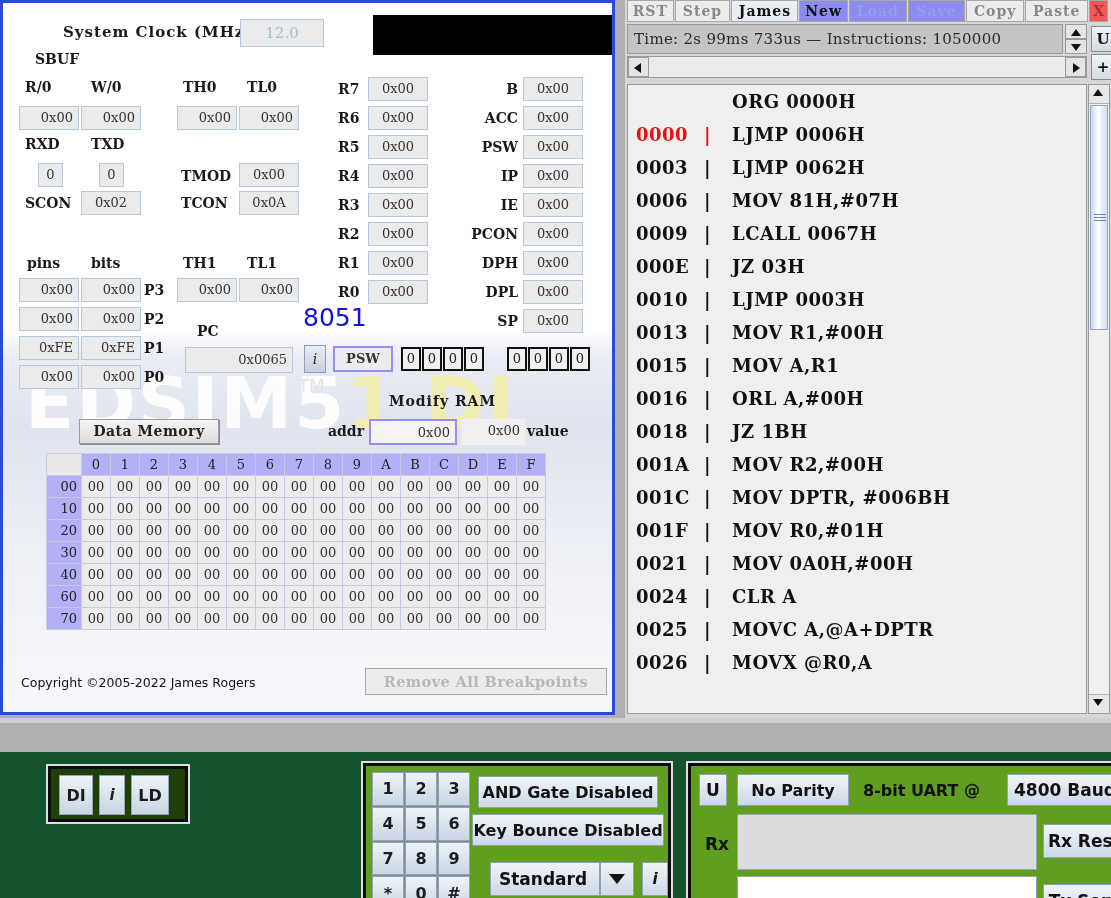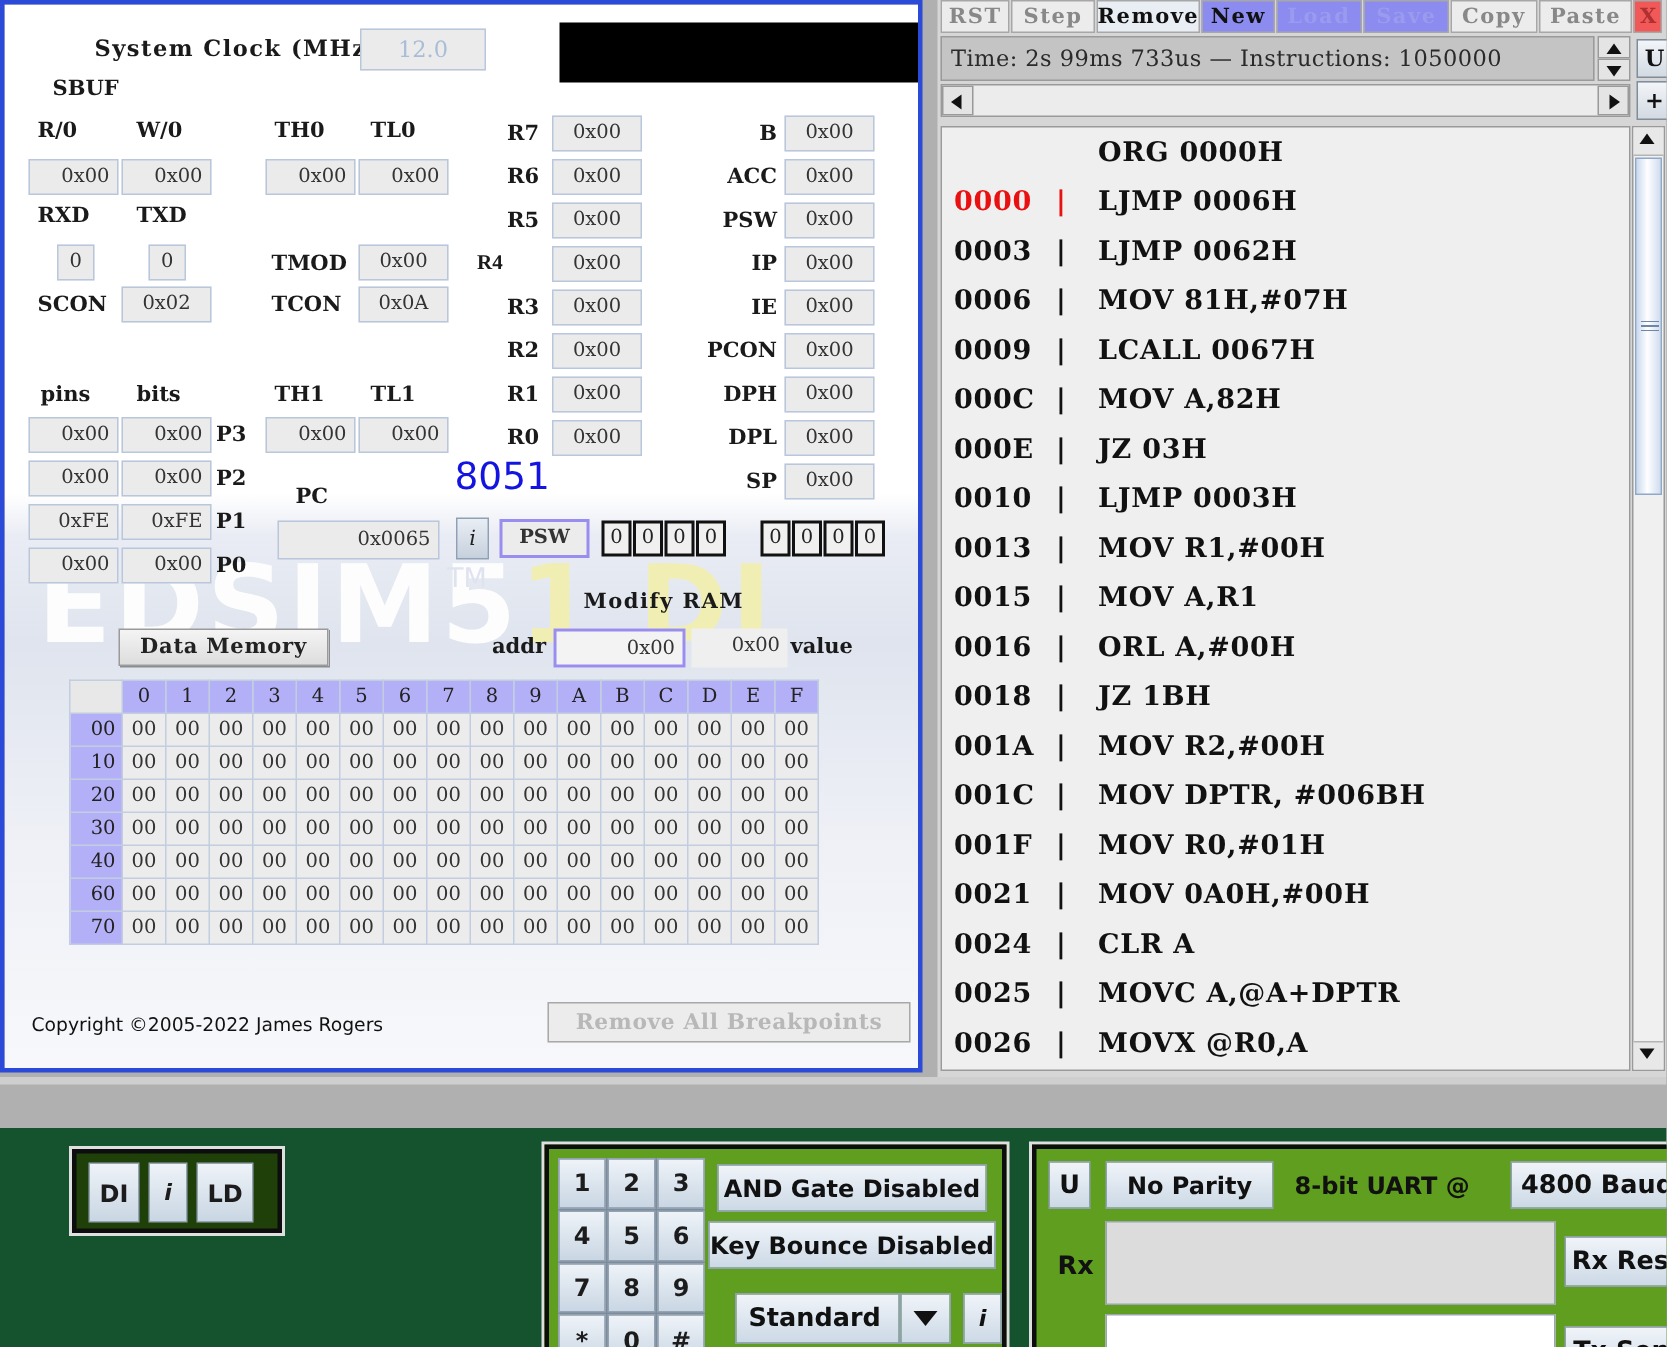--- a/index.html
+++ b/index.html
@@ -186,21 +186,21 @@
         <div class="lbl" style="left:141px;top:366px;">P0</div>
       </div>
 
     <div id="rRegHost">
         <div class="lbl" style="left:335px;top:78px;">R7</div>
         <div class="fld c" style="left:365px;top:74px;width:60px;">0x00</div>
         <div class="lbl" style="left:335px;top:107px;">R6</div>
         <div class="fld c" style="left:365px;top:103px;width:60px;">0x00</div>
         <div class="lbl" style="left:335px;top:136px;">R5</div>
         <div class="fld c" style="left:365px;top:132px;width:60px;">0x00</div>
-        <div class="lbl" style="left:315px;top:165px;font-family:Liberation Serif, serif;">R4</div>
+        <div class="lbl" style="left:335px;top:165px;">R4</div>
         <div class="fld c" style="left:365px;top:161px;width:60px;">0x00</div>
         <div class="lbl" style="left:335px;top:194px;">R3</div>
         <div class="fld c" style="left:365px;top:190px;width:60px;">0x00</div>
         <div class="lbl" style="left:335px;top:223px;">R2</div>
         <div class="fld c" style="left:365px;top:219px;width:60px;">0x00</div>
         <div class="lbl" style="left:335px;top:252px;">R1</div>
         <div class="fld c" style="left:365px;top:248px;width:60px;">0x00</div>
         <div class="lbl" style="left:335px;top:281px;">R0</div>
         <div class="fld c" style="left:365px;top:277px;width:60px;">0x00</div>
       </div>
@@ -409,21 +409,21 @@
       </table>
 
     <div id="copyright">Copyright ©2005-2022 James Rogers</div>
     <div id="rmBp">Remove All Breakpoints</div>
   </div>
 
   <div id="codePanel">
     <div id="tbar">
         <div class="tb" style="width:50px;">RST</div>
         <div class="tb" style="width:60px;">Step</div>
-        <div class="tb on" style="width:72px;">Remove</div>
+        <div class="tb on" style="width:72px;">James</div>
         <div class="tb sel" style="width:52px;">New</div>
         <div class="tb sel" style="width:62px;color:#9a9aee;">Load</div>
         <div class="tb sel" style="width:62px;color:#9a9aee;">Save</div>
         <div class="tb" style="width:62px;">Copy</div>
         <div class="tb" style="width:68px;">Paste</div>
         <div class="tb cl" style="width:20px;">X</div>
       </div>
 
     <div id="statusBar">Time: 2s 99ms 733us — Instructions: 1050000</div>
     <div id="svUp">
@@ -443,21 +443,20 @@
     </div>
     <div id="uBtn">U</div>
     <div id="plusBtn">+</div>
 
     <div id="codeArea">
         <div class="cline"><span class="ad"></span><span class="bar"></span><span class="ins">ORG 0000H</span></div>
         <div class="cline cur"><span class="ad">0000</span><span class="bar">|</span><span class="ins">LJMP 0006H</span></div>
         <div class="cline"><span class="ad">0003</span><span class="bar">|</span><span class="ins">LJMP 0062H</span></div>
         <div class="cline"><span class="ad">0006</span><span class="bar">|</span><span class="ins">MOV 81H,#07H</span></div>
         <div class="cline"><span class="ad">0009</span><span class="bar">|</span><span class="ins">LCALL 0067H</span></div>
-        <div class="cline"><span class="ad">000C</span><span class="bar">|</span><span class="ins">MOV A,82H</span></div>
         <div class="cline"><span class="ad">000E</span><span class="bar">|</span><span class="ins">JZ 03H</span></div>
         <div class="cline"><span class="ad">0010</span><span class="bar">|</span><span class="ins">LJMP 0003H</span></div>
         <div class="cline"><span class="ad">0013</span><span class="bar">|</span><span class="ins">MOV R1,#00H</span></div>
         <div class="cline"><span class="ad">0015</span><span class="bar">|</span><span class="ins">MOV A,R1</span></div>
         <div class="cline"><span class="ad">0016</span><span class="bar">|</span><span class="ins">ORL A,#00H</span></div>
         <div class="cline"><span class="ad">0018</span><span class="bar">|</span><span class="ins">JZ 1BH</span></div>
         <div class="cline"><span class="ad">001A</span><span class="bar">|</span><span class="ins">MOV R2,#00H</span></div>
         <div class="cline"><span class="ad">001C</span><span class="bar">|</span><span class="ins">MOV DPTR, #006BH</span></div>
         <div class="cline"><span class="ad">001F</span><span class="bar">|</span><span class="ins">MOV R0,#01H</span></div>
         <div class="cline"><span class="ad">0021</span><span class="bar">|</span><span class="ins">MOV 0A0H,#00H</span></div>

